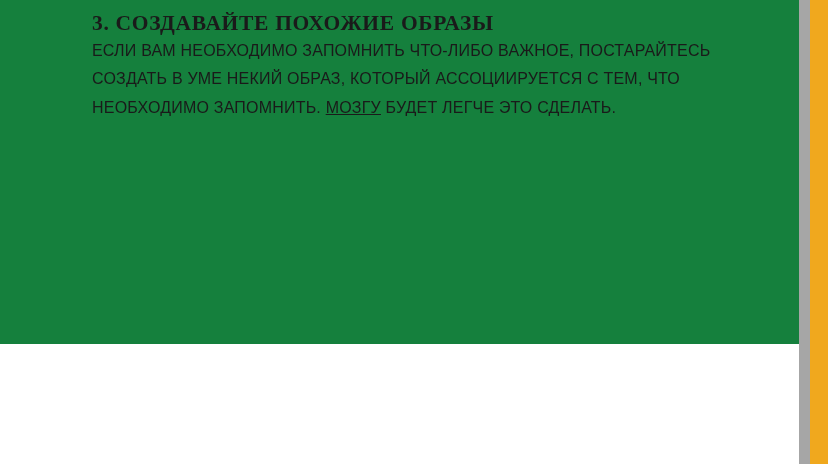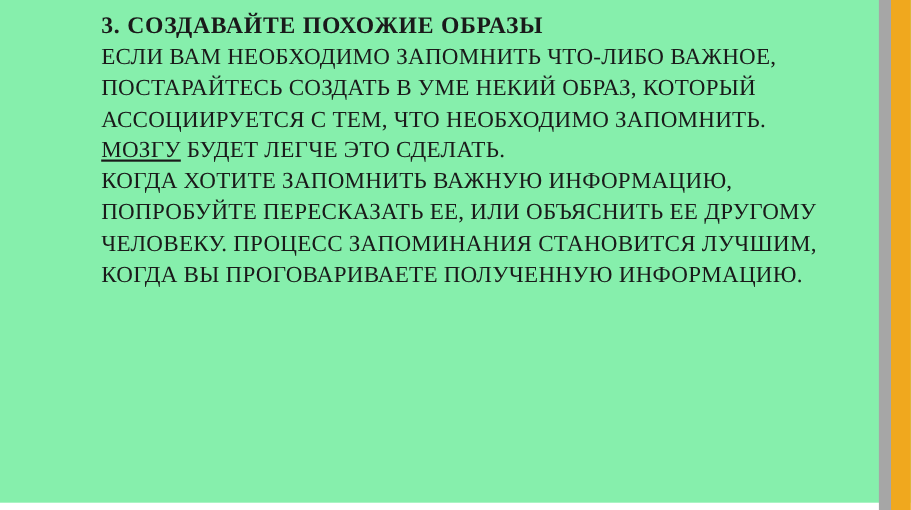--- a/index.html
+++ b/index.html
@@ -9,22 +9,22 @@
   body {
     width: 828px;
     height: 464px;
     background: #ffffff;
     font-family: "Liberation Serif", serif;
     overflow: hidden;
   }
   .slide {
     position: relative;
     width: 828px;
-    height: 457px;
-    background: #86efac;
+    height: 344px;
+    background: #15803d;
     box-sizing: border-box;
   }
   .content {
     position: absolute;
     left: 92px;
     top: 10px;
     width: 682px;
   }
   .heading {
     font-family: "Liberation Serif", serif;
@@ -34,22 +34,22 @@
     letter-spacing: 0.7px;
     color: #1a1a1a;
     text-transform: uppercase;
     margin: 0;
   }
   .heading.second {
     margin-top: 2px;
     letter-spacing: 1.2px;
   }
   .body-text {
-    font-family: Liberation Serif, serif;
-    font-size: 21px;
+    font-family: Liberation Sans, sans-serif;
+    font-size: 16px;
     line-height: 28.3px;
     color: #1a1a1a;
     text-transform: uppercase;
     margin: 0;
     letter-spacing: 0.2px;
   }
   .underline {
     text-decoration: underline;
   }
   
@@ -75,20 +75,19 @@
 
 <div class="slide">
 
   <div class="content">
 
     <h2 class="heading">3. Создавайте похожие образы</h2>
 
     <p class="body-text"><span>Если вам необходимо запомнить что-либо важное, постарайтесь создать в уме некий образ, который ассоциируется с тем, что необходимо запомнить. </span><span class="underline">Мозгу</span><span> будет легче это сделать.</span></p>
 
 
-    <p class="body-text">Когда хотите запомнить важную информацию, попробуйте пересказать ее, или объяснить ее другому человеку. Процесс запоминания становится лучшим, когда вы проговариваете полученную информацию.</p>
 
   </div>
 
   <div class="bar-gray"></div>
   <div class="bar-orange"></div>
 
 </div>
 
 </body></html>

